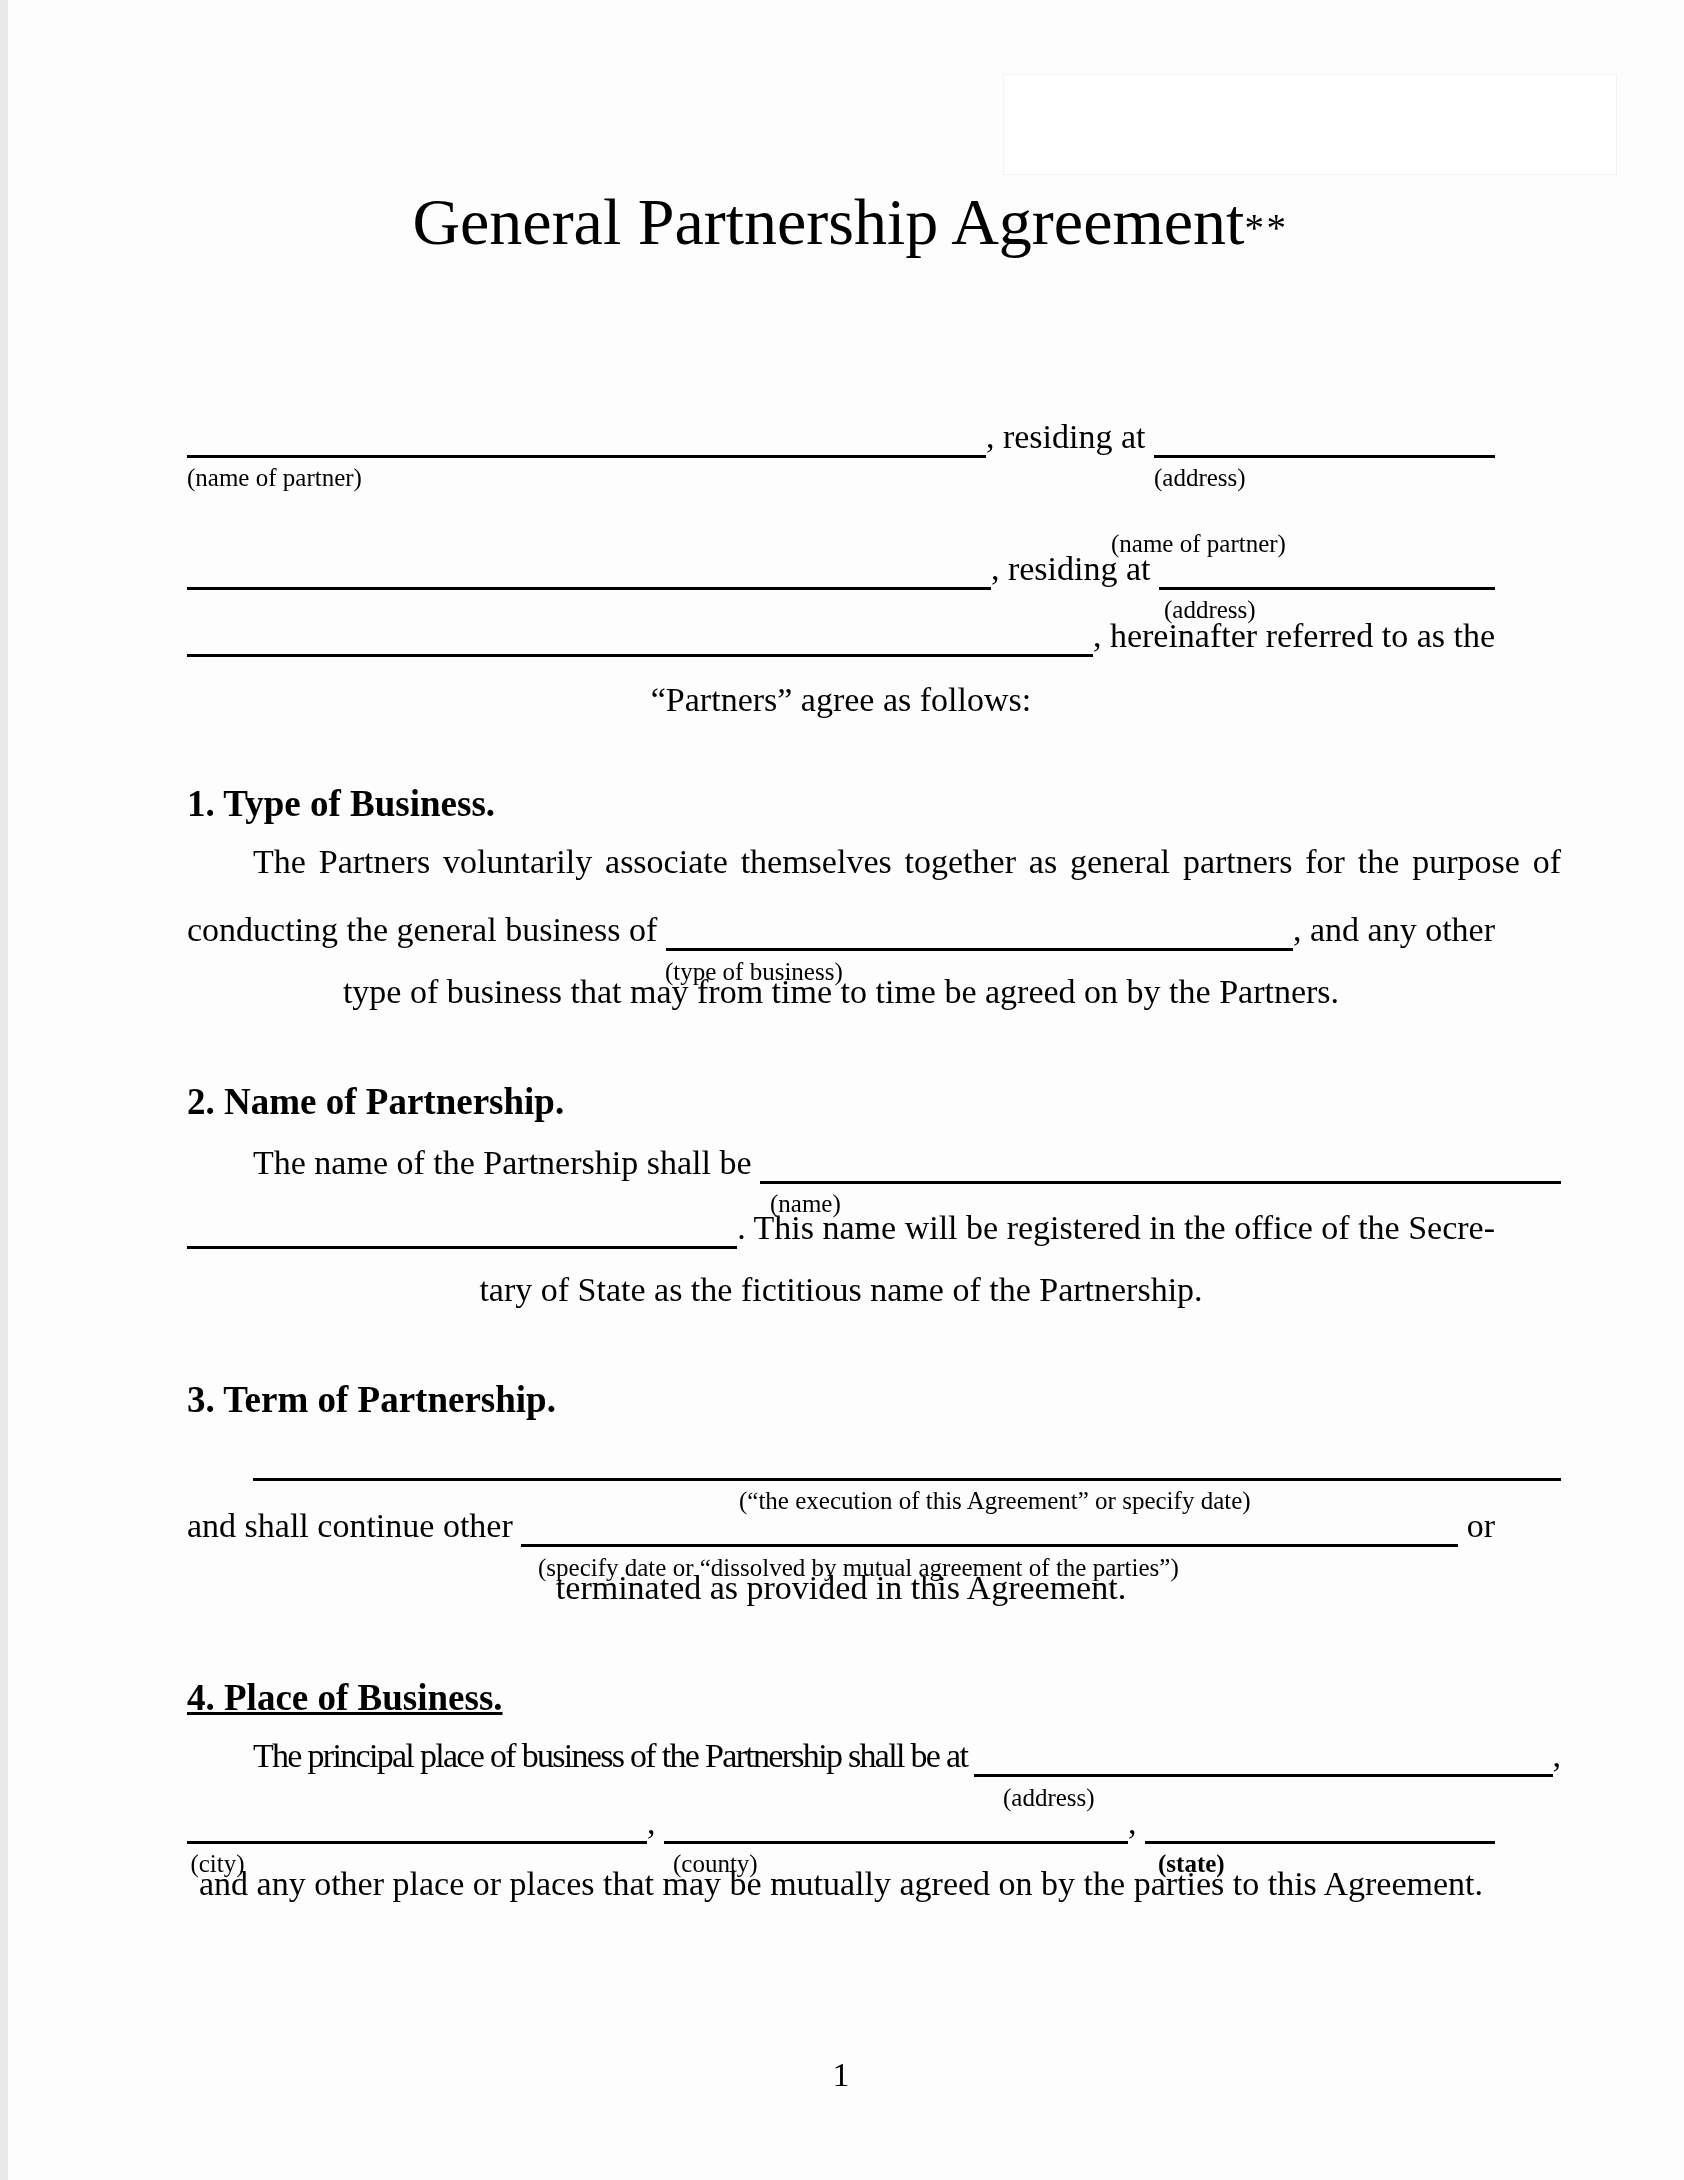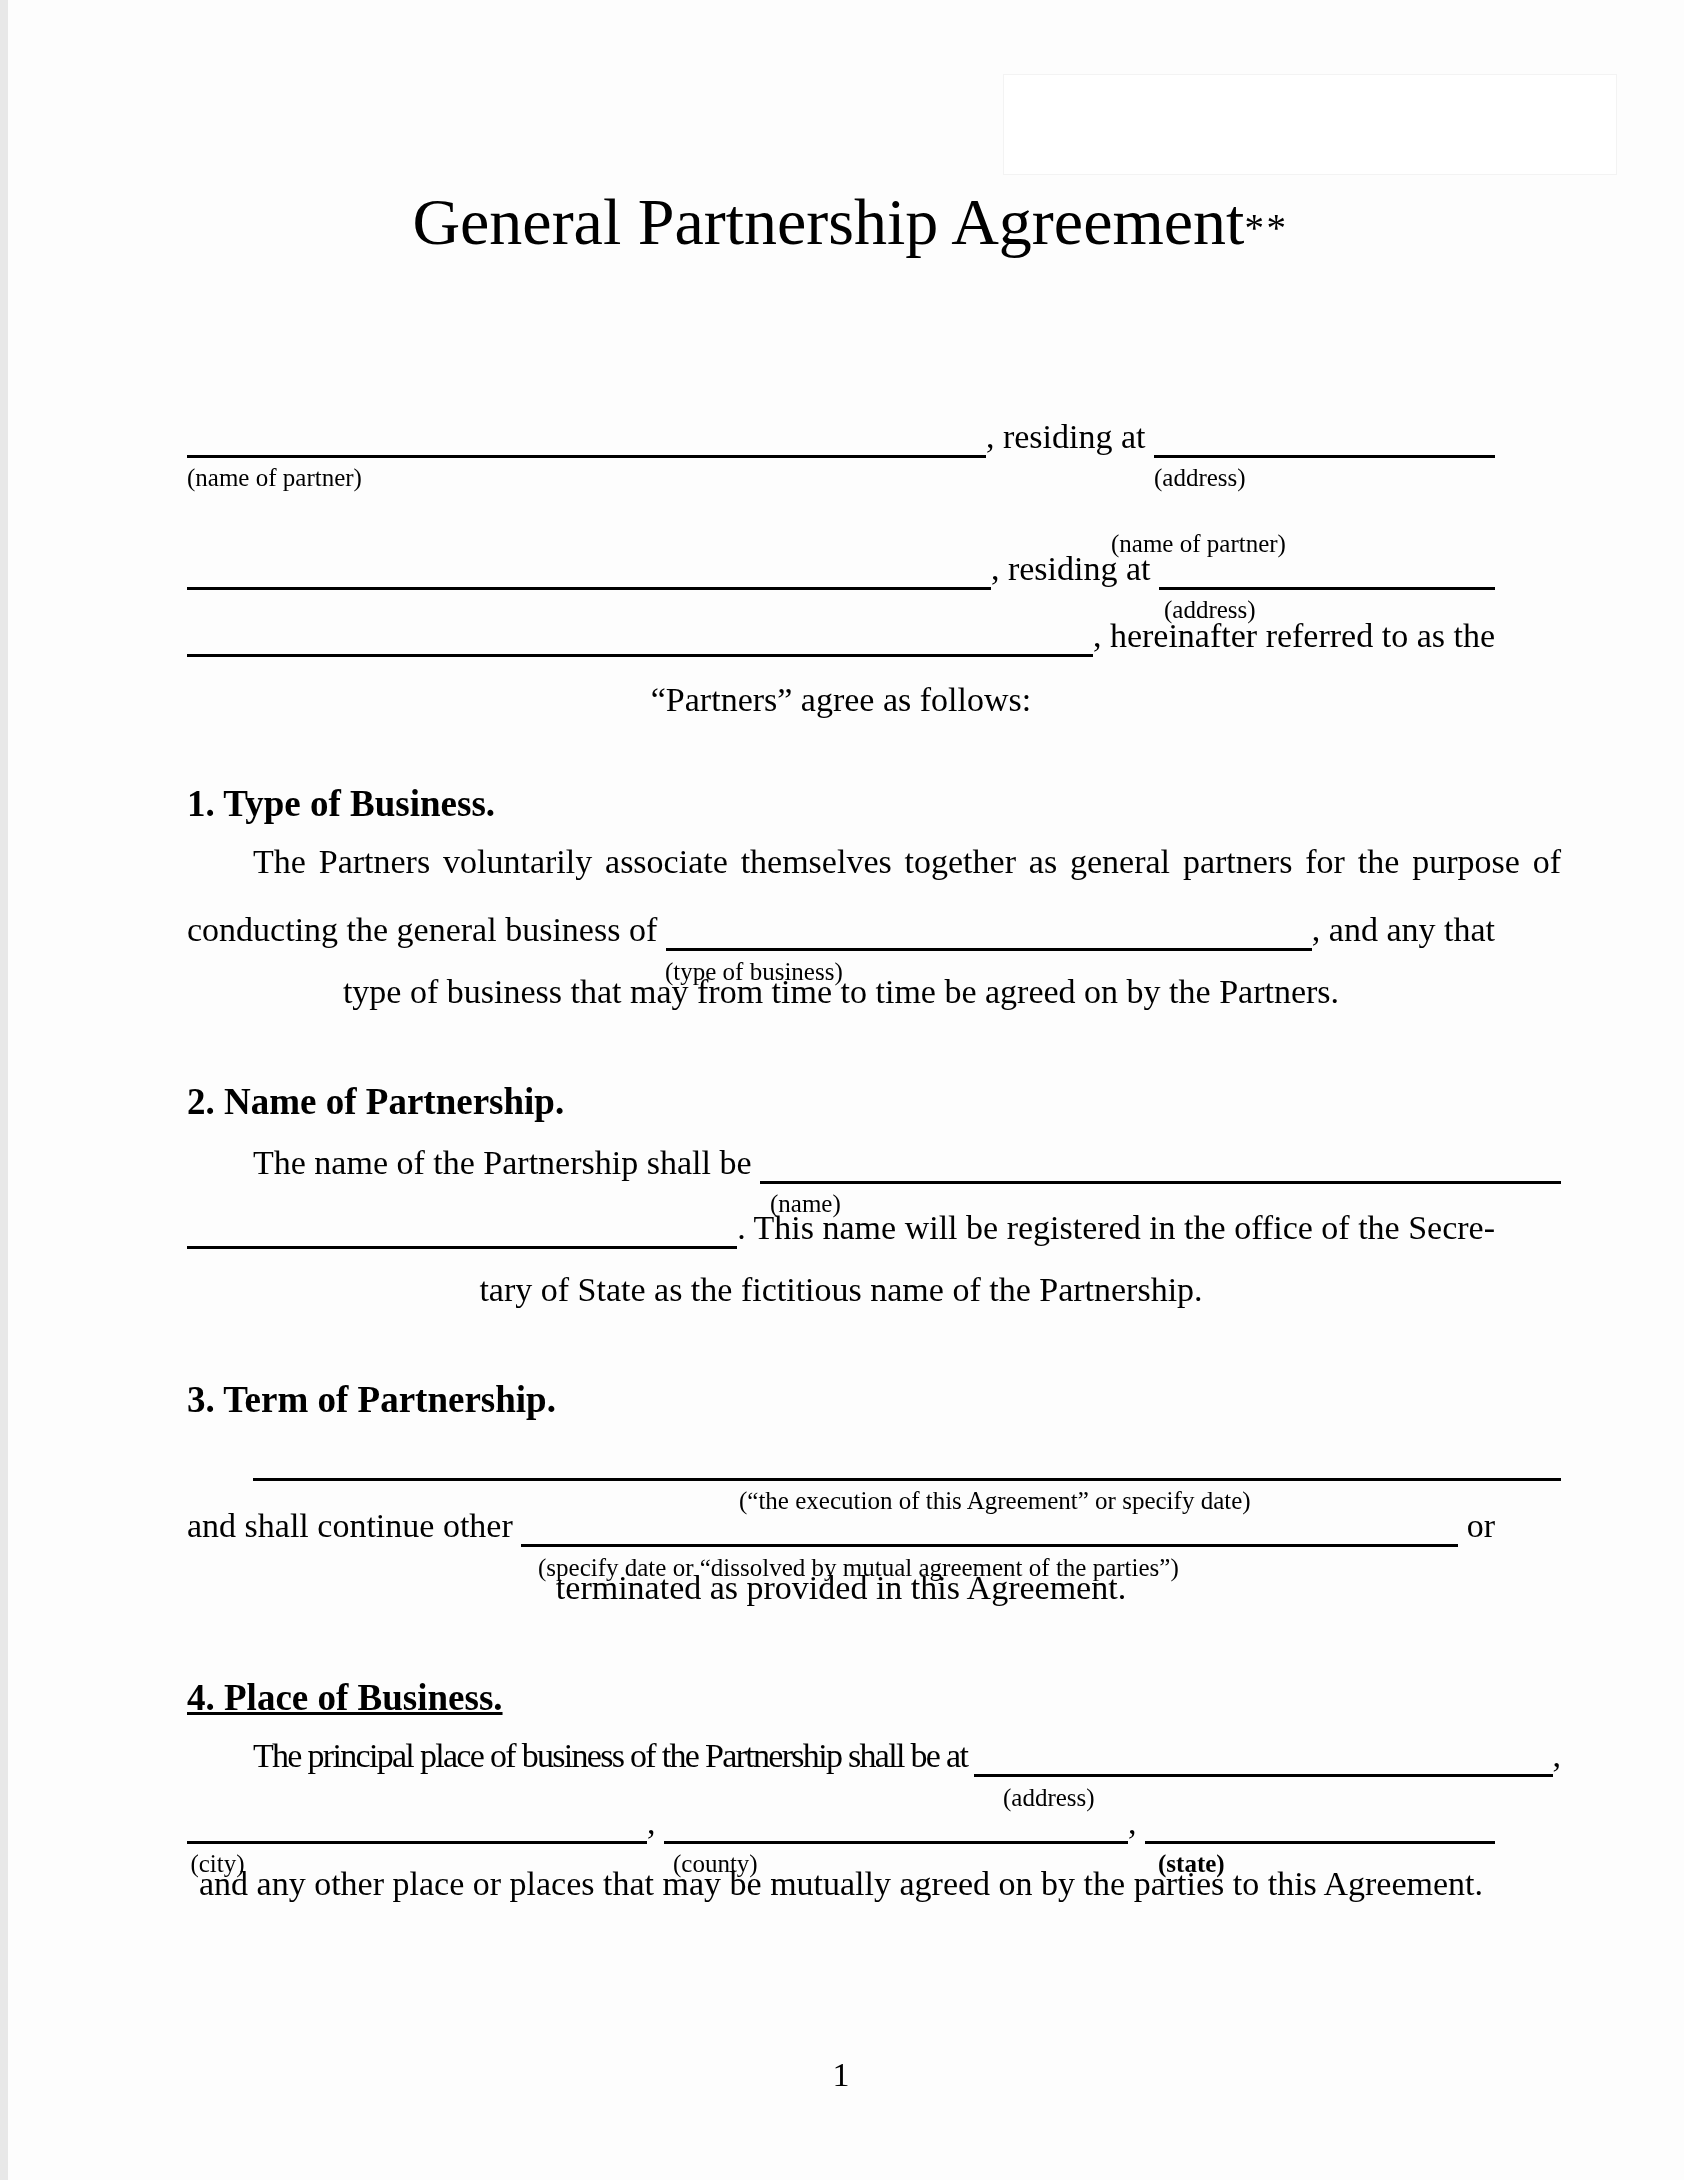--- a/index.html
+++ b/index.html
@@ -69,21 +69,21 @@
 
     <div class="fillrow" style="top:602px;">
       <span class="blank grow"></span><span class="txt">, hereinafter referred to as the</span>
     </div>
 
     <div class="bodyline" style="top:667px;">“Partners” agree as follows:</div>
 
     <div class="heading" style="top:770px;">1. Type of Business.</div>
     <div class="bodyline just indent" style="top:829px;">The Partners voluntarily associate themselves together as general partners for the purpose of</div>
     <div class="fillrow" style="top:896px;">
-      <span class="txt">conducting the general business of </span><span class="blank grow"></span><span class="txt">, and any that</span>
+      <span class="txt">conducting the general business of </span><span class="blank grow"></span><span class="txt">, and any other</span>
     </div>
     <div class="lbl" style="top:945px; left:478px;">(type of business)</div>
     <div class="bodyline" style="top:959px;">type of business that may from time to time be agreed on by the Partners.</div>
 
     <div class="heading" style="top:1068px;">2. Name of Partnership.</div>
     <div class="fillrow indent" style="top:1129px;">
       <span class="txt">The name of the Partnership shall be </span><span class="blank grow"></span>
     </div>
     <div class="lbl" style="top:1177px; left:583px;">(name)</div>
     <div class="fillrow" style="top:1194px;">

